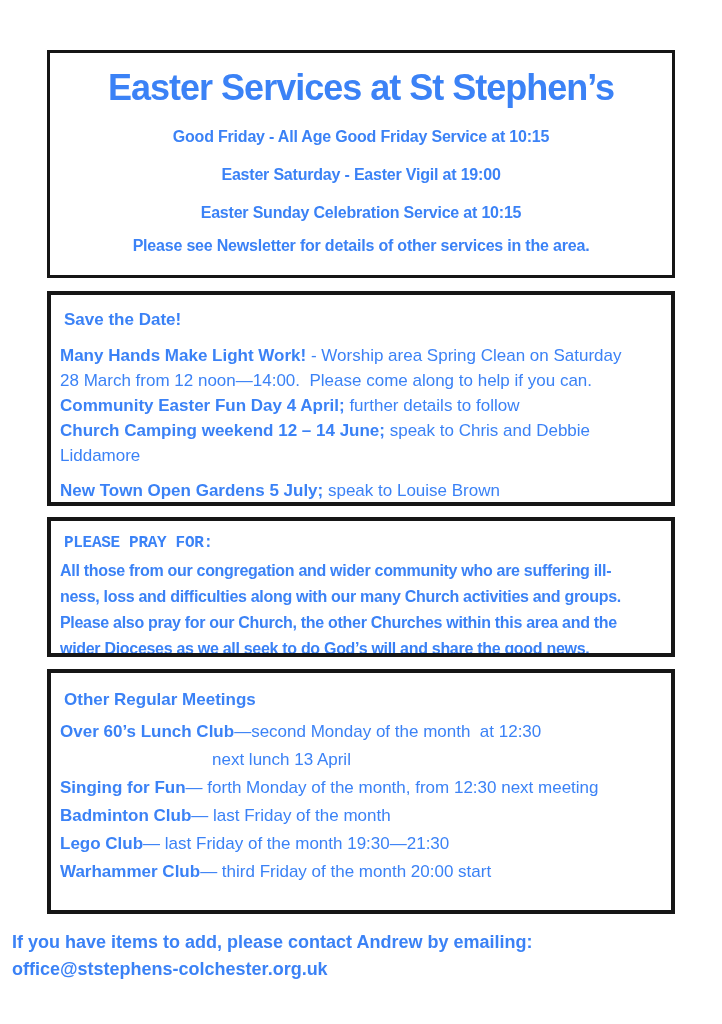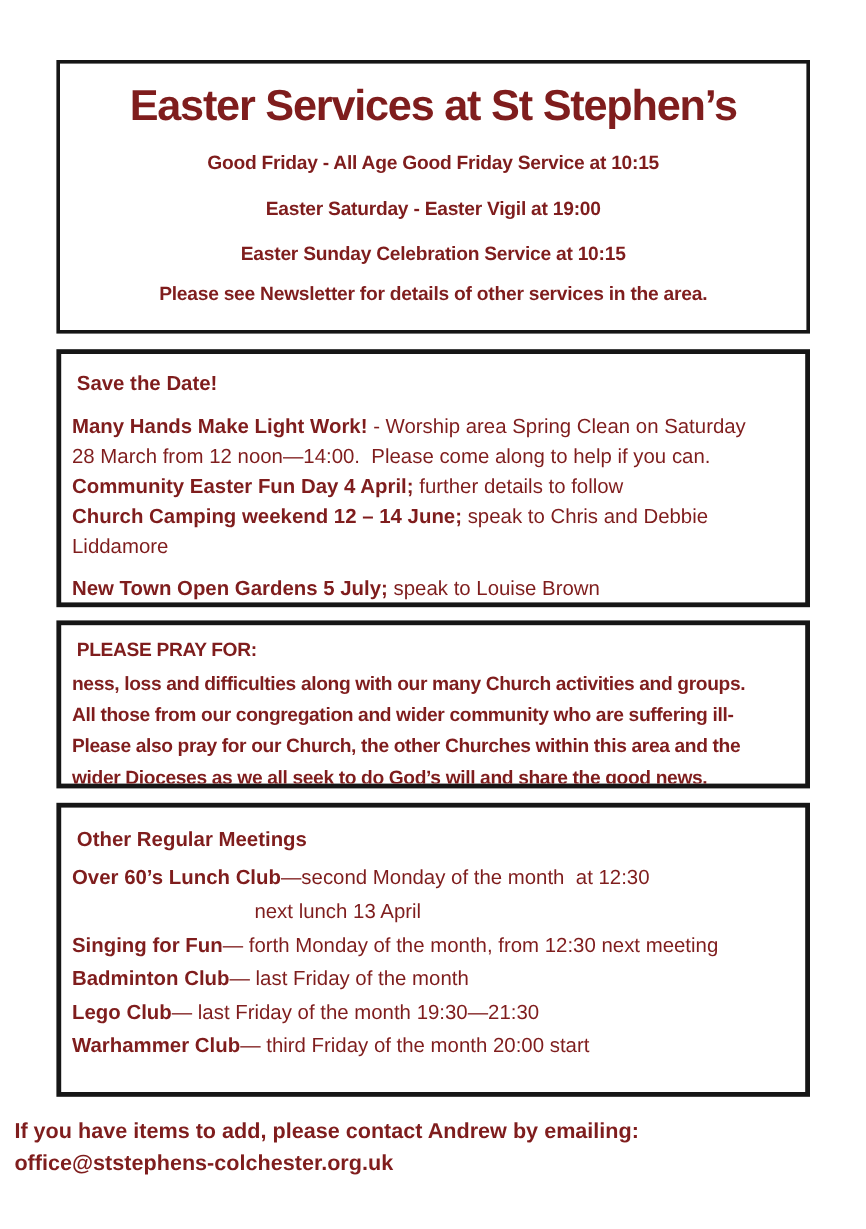--- a/index.html
+++ b/index.html
@@ -1,21 +1,21 @@
 <!DOCTYPE html>
 <html><head>
 <meta charset="utf-8">
 <style>
   html, body { margin: 0; padding: 0; background: #ffffff; }
   .page {
     position: relative;
     width: 722px;
     height: 1024px;
     background: #ffffff;
-    color: #7f1d1d;
+    color: #3b82f6;
     font-family: "Liberation Sans", sans-serif;
     overflow: hidden;
   }
   .box {
     width: 628px;
     margin: 0 auto;
     box-sizing: border-box;
     border: 4px solid #161616;
     background: #ffffff;
     overflow: hidden;
@@ -67,21 +67,21 @@
   
   #prayer-box {
     margin-top: 11px;
     height: 140px;
     padding: 5px 8px 6px 9px;
     font-size: 16px;
     font-weight: bold;
     line-height: 26px;
     letter-spacing: -0.3px;
   }
-  #prayer-box .box-heading { margin-bottom: 2px; }
+  #prayer-box .box-heading { margin-bottom: 2px; font-family: Liberation Mono, monospace; }
 
   
   #meetings-box {
     margin-top: 12px;
     height: 245px;
     padding: 9px 8px 10px 9px;
     font-size: 17px;
     line-height: 28px;
   }
   .indent { padding-left: 152px; }
@@ -114,22 +114,22 @@
     <p class="text-line"><strong>Many Hands Make Light Work!</strong><span> - Worship area Spring Clean on Saturday</span></p>
     <p class="text-line"><span>28 March from 12 noon—14:00.  Please come along to help if you can.</span></p>
     <p class="text-line"><strong>Community Easter Fun Day 4 April;</strong><span> further details to follow</span></p>
     <p class="text-line"><strong>Church Camping weekend 12 – 14 June;</strong><span> speak to Chris and Debbie</span></p>
     <p class="text-line align-right"><span>Liddamore</span></p>
     <p class="text-line gap-above"><strong>New Town Open Gardens 5 July;</strong><span> speak to Louise Brown</span></p>
   </div>
 
   <div class="box" id="prayer-box">
     <p class="text-line box-heading">PLEASE PRAY FOR:</p>
+    <p class="text-line">All those from our congregation and wider community who are suffering ill-</p>
     <p class="text-line">ness, loss and difficulties along with our many Church activities and groups.</p>
-    <p class="text-line">All those from our congregation and wider community who are suffering ill-</p>
     <p class="text-line">Please also pray for our Church, the other Churches within this area and the</p>
     <p class="text-line">wider Dioceses as we all seek to do God’s will and share the good news.</p>
   </div>
 
   <div class="box" id="meetings-box">
     <p class="text-line box-heading">Other Regular Meetings</p>
     <p class="text-line"><strong>Over 60’s Lunch Club</strong><span>—second Monday of the month  at 12:30</span></p>
     <p class="text-line indent"><span>next lunch 13 April</span></p>
     <p class="text-line"><strong>Singing for Fun</strong><span>— forth Monday of the month, from 12:30 next meeting</span></p>
     <p class="text-line"><strong>Badminton Club</strong><span>— last Friday of the month</span></p>

